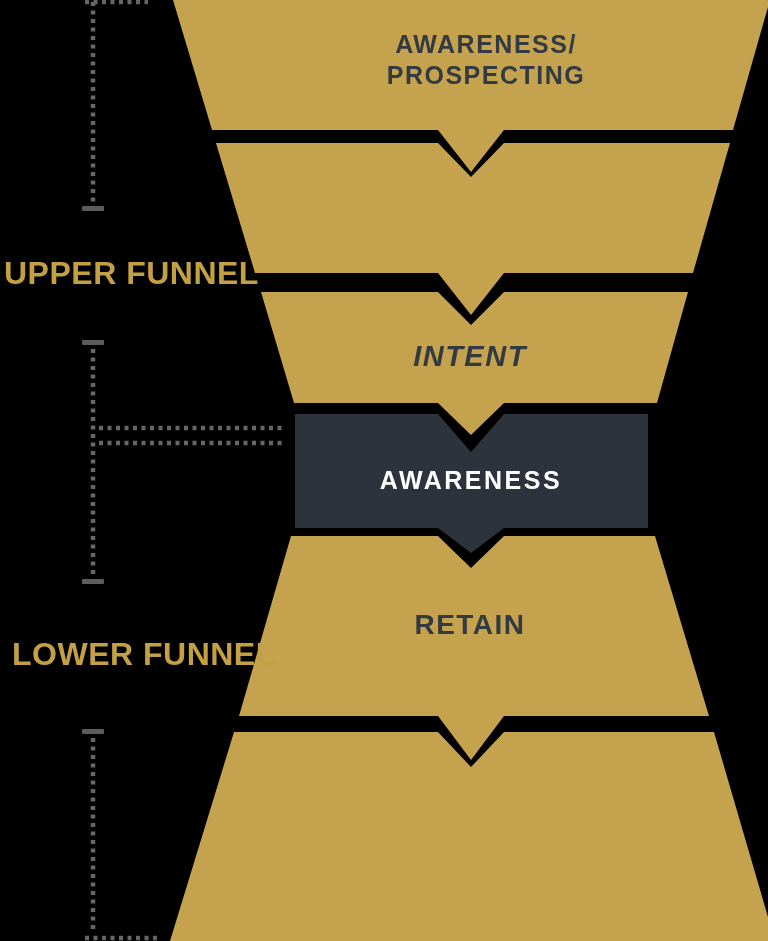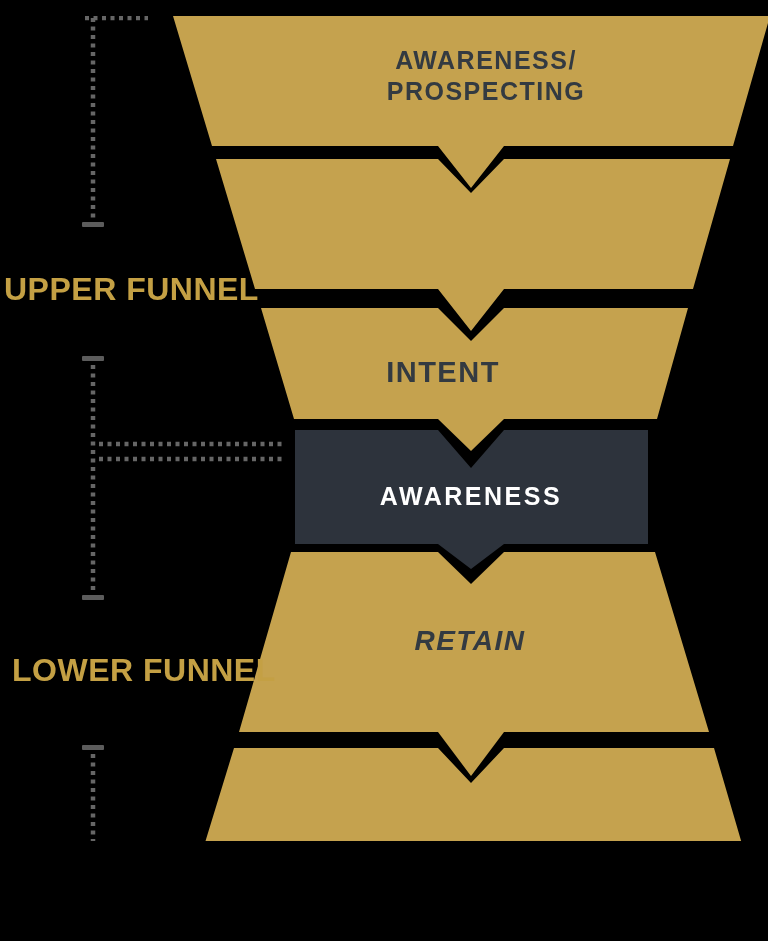--- a/index.html
+++ b/index.html
@@ -10,25 +10,24 @@
     --text-light: #FFFFFF;
     --dash: #666666;
     --tick: #5C5C5C;
     --side-label: #C4A044;
   }
   * { margin: 0; padding: 0; box-sizing: border-box; }
   html, body { background: var(--background); }
   .stage {
     position: relative;
     width: 768px;
-    height: 825px;
+    height: 941px;
     background: var(--background);
     overflow: hidden;
     font-family: "Liberation Sans", sans-serif;
-    margin-top: 16px;
   }
   .stage svg { position: absolute; left: 0; top: 0; }
   .gold-fill { fill: var(--gold); }
   .dark-fill { fill: var(--dark); }
   .dash {
     stroke: var(--dash);
     stroke-width: 4.5;
     stroke-dasharray: 4 4.5;
     fill: none;
   }
@@ -37,23 +36,23 @@
     position: absolute;
     transform: translate(-50%, -50%);
     font-weight: 700;
     color: var(--text-dark);
     letter-spacing: 1.5px;
     white-space: nowrap;
     text-align: center;
   }
   .label-awareness   { left: 486px; top:  60px; font-size: 25px; line-height: 31px; }
   .label-consideration { left: 471px; top: 212px; font-size: 30px; }
-  .label-intent      { left: 443px; top: 356px; font-size: 29px; }
+  .label-intent      { left: 470px; top: 356px; font-size: 29px; font-style: italic; }
   .label-conversion  { left: 471px; top: 480px; font-size: 25px; color: var(--text-light); letter-spacing: 2.5px; }
-  .label-retain      { left: 470px; top: 625px; font-size: 28px; font-style: italic; }
+  .label-retain      { left: 470px; top: 625px; font-size: 28px; }
   .label-grow        { left: 469px; top: 835px; font-size: 36px; }
   .side-label {
     position: absolute;
     transform: translateY(-50%);
     font-weight: 700;
     font-size: 32px;
     color: var(--side-label);
     letter-spacing: 0.5px;
     white-space: nowrap;
   }

